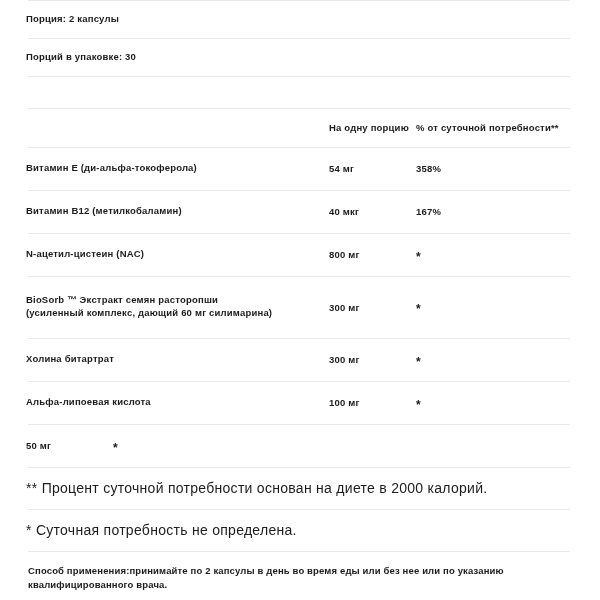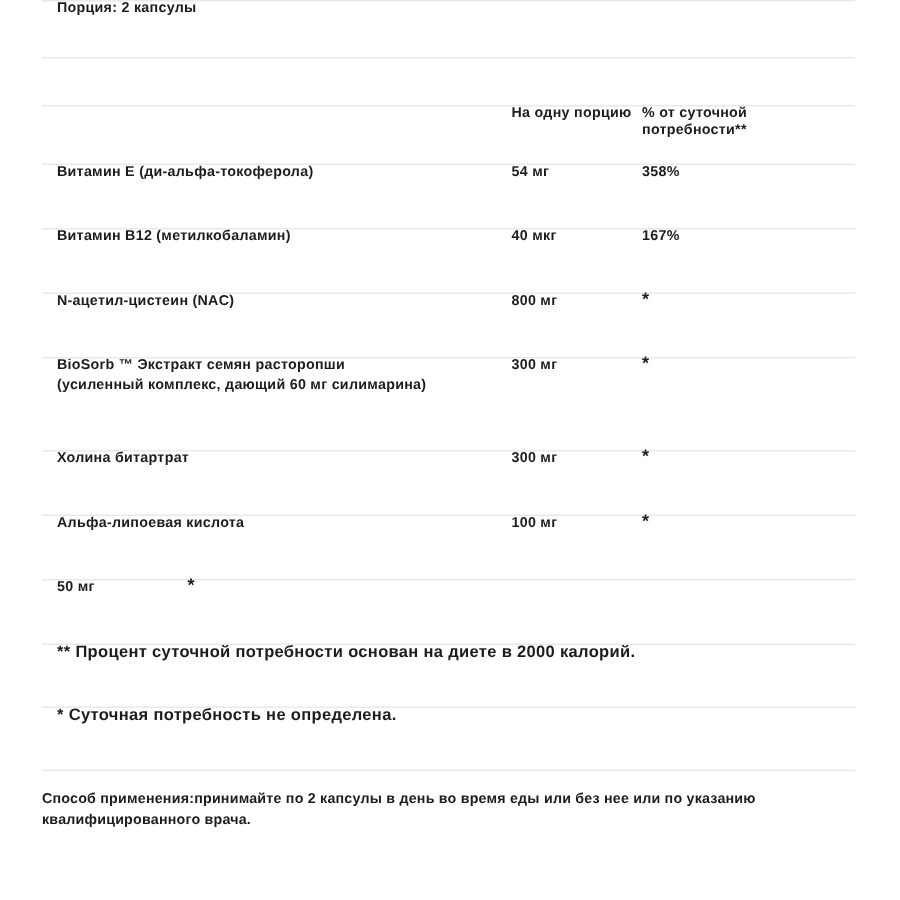--- a/index.html
+++ b/index.html
@@ -19,22 +19,23 @@
 
   .panel {
     width: 600px;
     box-sizing: border-box;
   }
 
   
   .row {
     position: relative;
     box-sizing: border-box;
-    padding: 0 38px;
+    padding: 0 26px;
     display: flex;
+    align-items: center;
   }
   .row::before {
     content: "";
     position: absolute;
     left: 28px;
     right: 30px;
     top: 0;
     height: 1px;
     background: #e9e9e9;
   }
@@ -82,22 +83,22 @@
     font-weight: bold;
   }
 
   
   .nutrient-row { height: 43px; }
   .nutrient-row.tall { height: 62px; }
 
   
   .note-row { height: 42px; }
   .note-row .note-text {
-    font-size: 11px;
-    font-weight: bold;
+    font-size: 14px;
+    font-weight: normal;
     letter-spacing: 0.02em;
     color: #1c1c1c;
   }
 
   
   .para-block {
     position: relative;
     box-sizing: border-box;
     padding: 13px 30px 0 28px;
   }
@@ -123,20 +124,23 @@
 </style>
 </head>
 <body>
 
 <div class="panel">
 
   <div class="row serving-row">
     <div class="cell-name">Порция: 2 капсулы</div>
   </div>
 
+  <div class="row serving-row">
+    <div class="cell-name">Порций в упаковке: 30</div>
+  </div>
 
   <div class="row gap-row"></div>
 
   <div class="row header-row">
     <div class="cell-name"></div>
     <div class="cell-amount">На одну порцию</div>
     <div class="cell-dv">% от суточной потребности**</div>
   </div>
 
   <div class="row nutrient-row">

